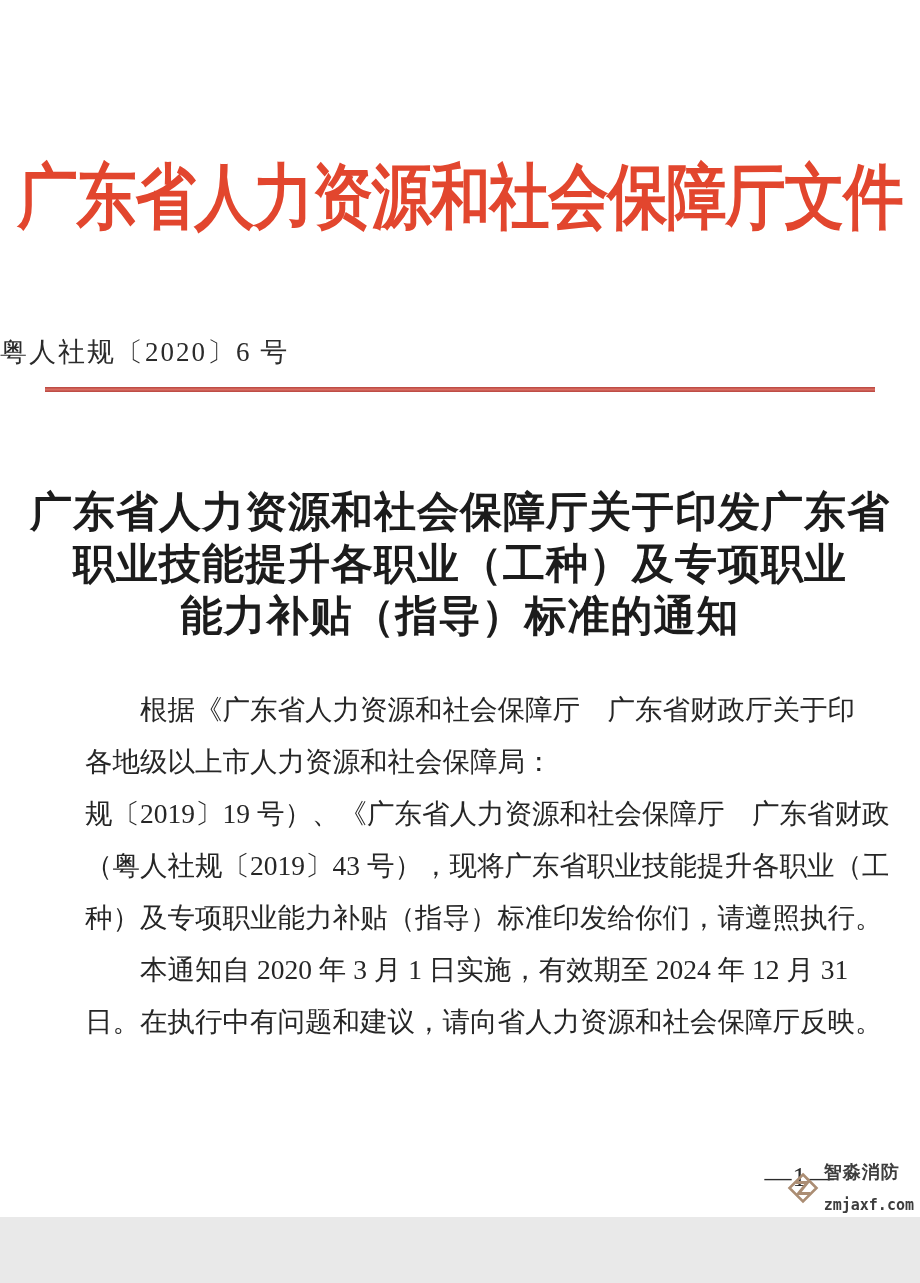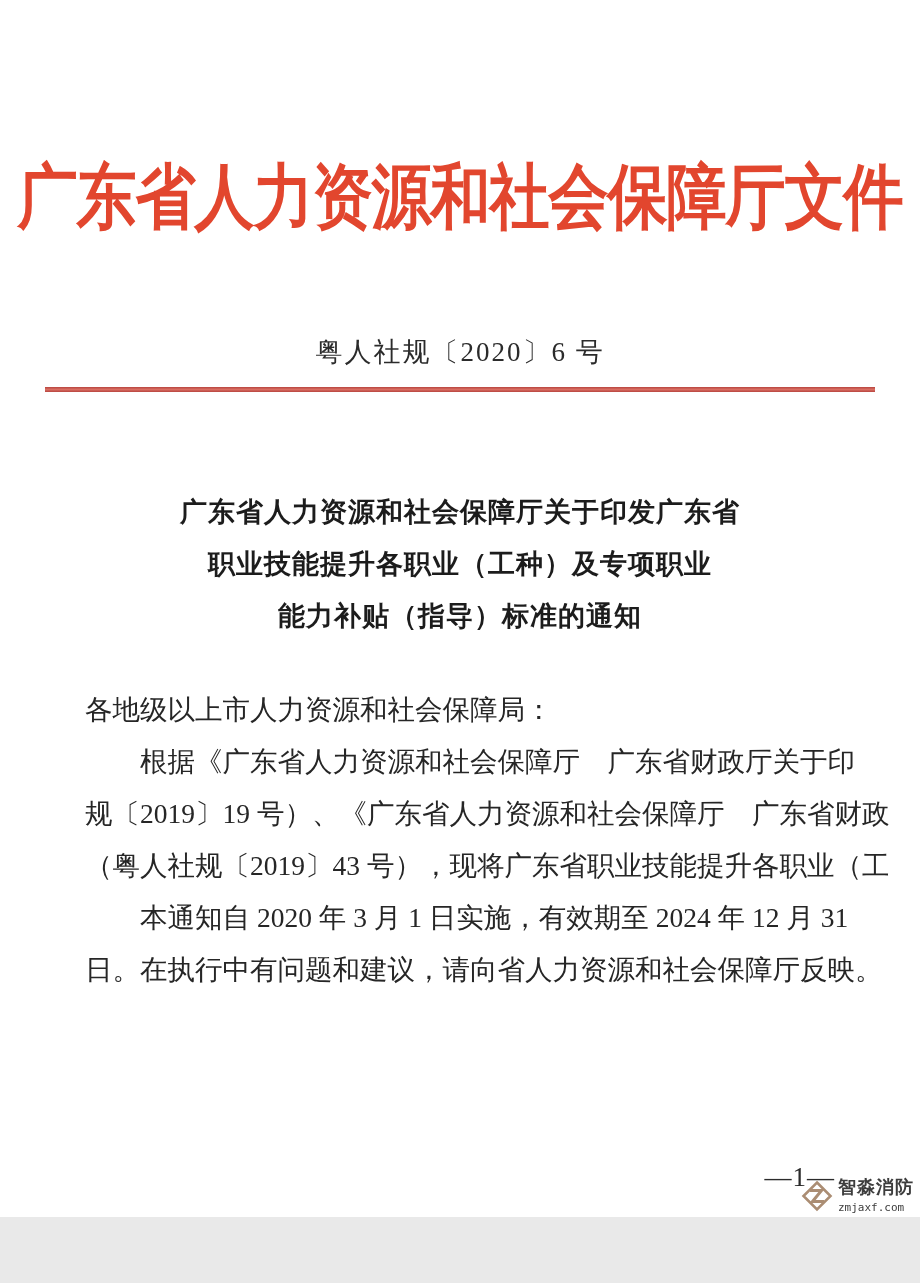--- a/index.html
+++ b/index.html
@@ -26,40 +26,39 @@
     white-space: nowrap;
     transform: scaleY(1.18);
     transform-origin: top center;
     line-height: 1.1;
   }
   .doc-number {
     position: absolute;
     top: 334px;
     left: 0;
     width: 100%;
-    text-align: center;
     font-size: 27px;
     color: #2b2b2b;
     letter-spacing: 2px;
   }
   .red-rule {
     position: absolute;
     top: 387px;
     left: 45px;
     width: 830px;
     height: 5px;
     background: linear-gradient(to bottom, #b8453f, #d96e62, #b8453f);
   }
   .doc-title {
     position: absolute;
     top: 486px;
     left: 0;
     width: 100%;
     text-align: center;
-    font-size: 27px;
+    font-size: 42px;
     font-weight: 700;
     color: #1c1c1c;
     line-height: 52px;
     letter-spacing: 1px;
   }
   .body-block {
     position: absolute;
     top: 684px;
     left: 85px;
     right: 76px;
@@ -95,24 +94,24 @@
   .watermark .texts { display: flex; flex-direction: column; line-height: 1; }
   .wm-brand {
     font-family: "Liberation Sans", "DejaVu Sans", sans-serif;
     font-weight: 700;
     font-size: 18px;
     color: #3d3d3d;
     letter-spacing: 1px;
   }
   .wm-url {
     font-family: "DejaVu Sans Mono", "Liberation Mono", monospace;
-    font-weight: 400;
-    font-size: 11px;
+    font-weight: 700;
+    font-size: 15px;
     color: #3d3d3d;
-    margin-top: 6px;
+    margin-top: 17px;
   }
   .wm-logo { width: 32px; height: 32px; }
 </style>
 </head>
 <body>
 
 <div class="page">
 
   <div class="red-header">广东省人力资源和社会保障厅文件</div>
 
@@ -120,24 +119,25 @@
 
   <div class="red-rule"></div>
 
   <div class="doc-title">
     <div>广东省人力资源和社会保障厅关于印发广东省</div>
     <div>职业技能提升各职业（工种）及专项职业</div>
     <div>能力补贴（指导）标准的通知</div>
   </div>
 
   <div class="body-block">
+    <div class="body-line indent">根据《广东省人力资源和社会保障厅　广东省财政厅关于印</div>
     <div class="body-line left">各地级以上市人力资源和社会保障局：</div>
-    <div class="body-line indent">根据《广东省人力资源和社会保障厅　广东省财政厅关于印</div>
     <div class="body-line">规〔2019〕19 号）、《广东省人力资源和社会保障厅　广东省财政</div>
     <div class="body-line">（粤人社规〔2019〕43 号），现将广东省职业技能提升各职业（工</div>
+    <div class="body-line">种）及专项职业能力补贴（指导）标准印发给你们，请遵照执行。</div>
     <div class="body-line indent">本通知自 2020 年 3 月 1 日实施，有效期至 2024 年 12 月 31</div>
     <div class="body-line">日。在执行中有问题和建议，请向省人力资源和社会保障厅反映。</div>
   </div>
 
   <div class="page-number">—1—</div>
 
   <div class="watermark">
     <svg class="wm-logo" viewBox="0 0 32 32" fill="none" xmlns="http://www.w3.org/2000/svg">
       <path d="M16 2.5 L29.5 16 L16 29.5 L2.5 16 Z" stroke="#ab8d73" stroke-width="2.6"></path>
       <path d="M10.5 10.5 L20.5 10.5 L11.5 21.5 L21.5 21.5" stroke="#ab8d73" stroke-width="3" stroke-linecap="square"></path>

